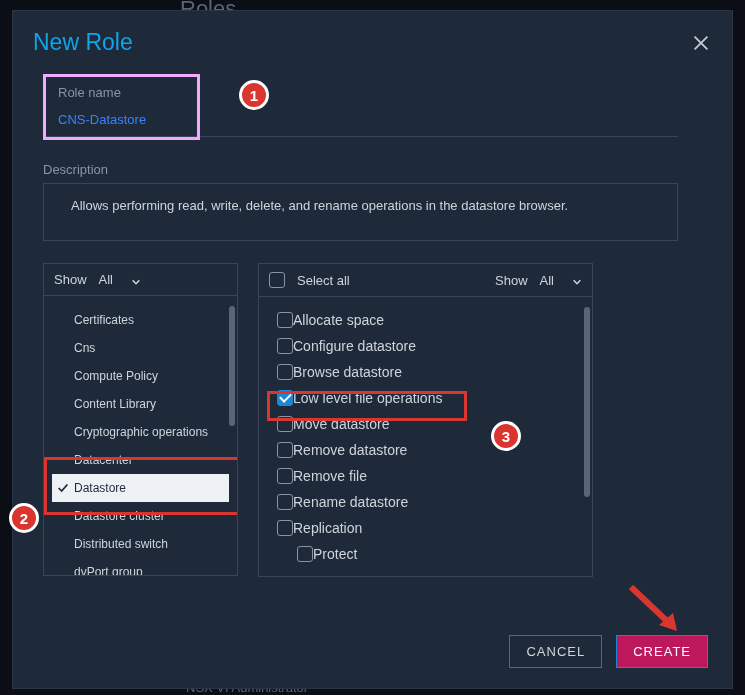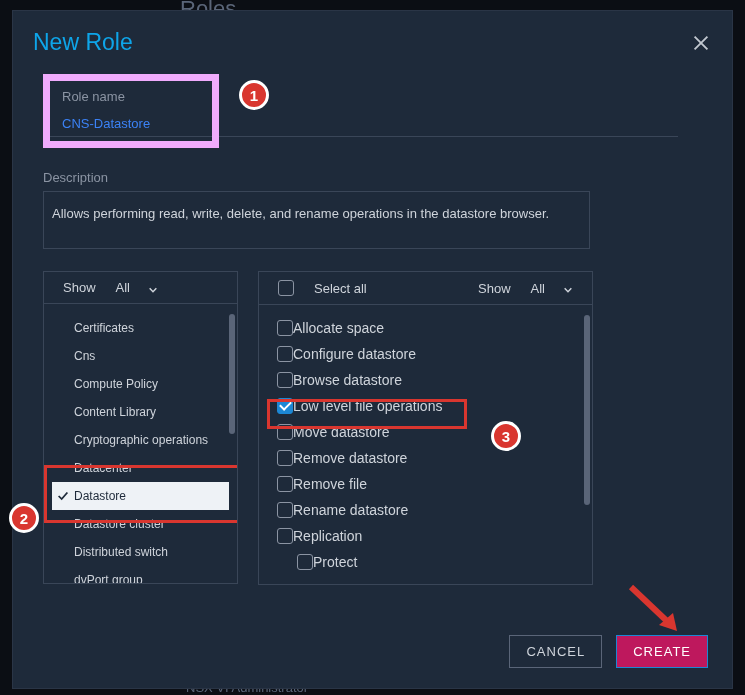--- a/index.html
+++ b/index.html
@@ -46,39 +46,39 @@
   .close-btn svg { width: 100%; height: 100%; }
   .form-area { padding: 8px 30px 0 30px; }
   .field-group { margin-bottom: 22px; }
   .field-label {
     font-size: 13px;
     color: #8b94a3;
     margin-bottom: 6px;
     display: block;
   }
   .role-name-box {
-    border: 7px solid #f0abfc;
+    border: 3px solid #f0abfc;
     padding: 8px 12px 10px 12px;
-    width: 176px;
+    width: 157px;
     position: relative;
   }
   .role-name-value {
     color: #3b82f6;
     font-size: 13px;
     padding-top: 6px;
   }
   .underline {
     border-bottom: 1px solid #3a4658;
     margin-top: 14px;
     width: 635px;
   }
   .desc-box {
     border: 1px solid #3a4658;
-    width: 547px;
-    padding: 14px 8px;
+    width: 635px;
+    padding: 14px 27px;
     font-size: 13px;
     color: #cfd4db;
     min-height: 58px;
   }
   .panels {
     display: flex;
     gap: 20px;
     padding-left: 30px;
     margin-top: 10px;
   }
@@ -88,23 +88,23 @@
     flex-direction: column;
   }
   .panel-right {
     width: 335px;
     display: flex;
     flex-direction: column;
   }
   .panel-header {
     display: flex;
     align-items: center;
-    gap: 20px;
+    gap: 12px;
     border: 1px solid #3a4658;
-    padding: 8px 19px;
+    padding: 8px 10px;
     font-size: 13px;
     color: #cfd4db;
   }
   .panel-header .spacer { flex: 1; }
   .dd {
     display: inline-flex;
     align-items: center;
     gap: 18px;
     cursor: pointer;
   }

